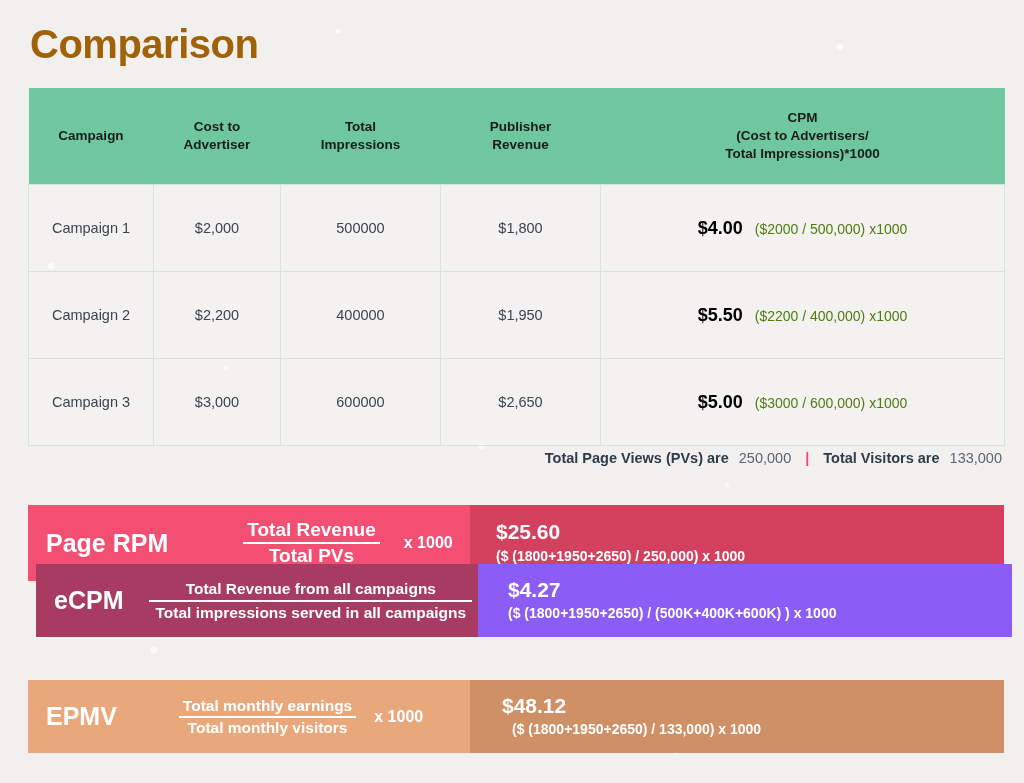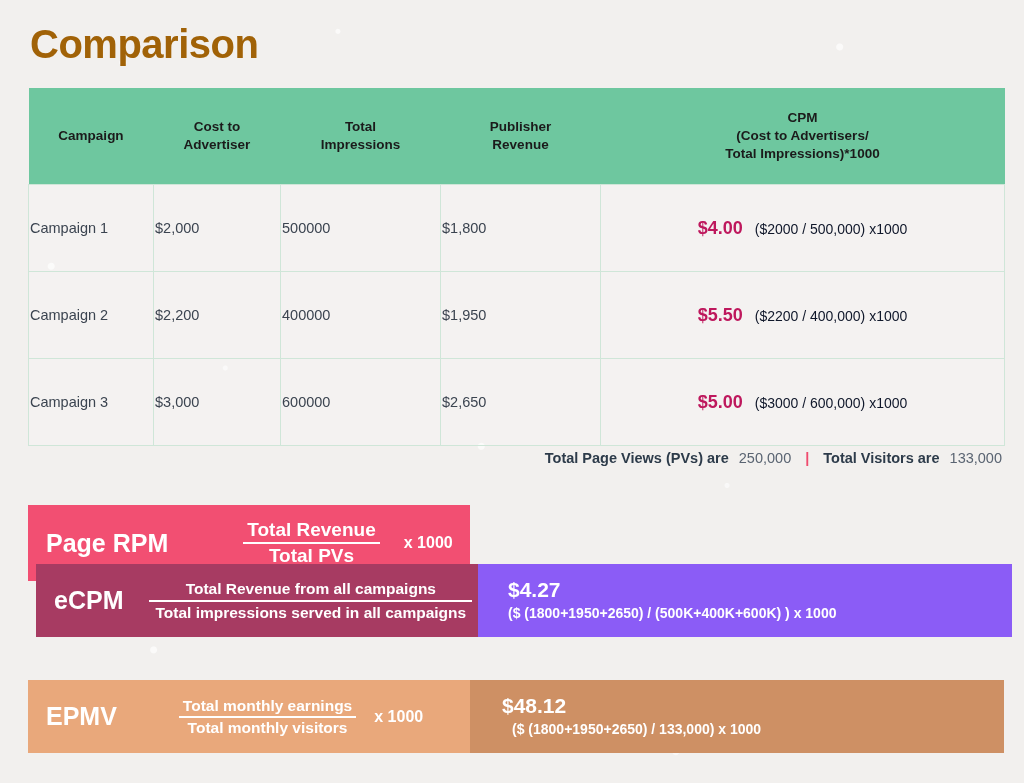--- a/index.html
+++ b/index.html
@@ -73,40 +73,40 @@
     padding: 12px 4px;
     height: 72px;
     vertical-align: middle;
     border: none;
   }
   .comp-table td {
     border: 1px solid #cfe6d8;
     background: rgba(255,255,255,0.18);
     height: 84px;
     vertical-align: middle;
-    text-align: left;
+    text-align: center;
     color: #3b4450;
     font-size: 14.5px;
   }
   .comp-table tr td:first-child { border-left: 1px solid #cfe6d8; }
   .col-campaign { width: 125px; }
   .col-cost     { width: 127px; }
   .col-impr     { width: 160px; }
   .col-rev      { width: 160px; }
   .col-cpm      { width: 404px; }
 
   td.cpm-cell { text-align: center; }
   .cpm-val {
     font-size: 18px;
     font-weight: bold;
-    color: #be185d;
+    color: #000000;
   }
   .cpm-expr {
     font-size: 14px;
-    color: #0f172a;
+    color: #4d7c0f;
     margin-left: 12px;
   }
 
   
   .totals {
     position: absolute;
     right: 22px;
     top: 450px;
     display: flex;
     align-items: center;
@@ -294,20 +294,24 @@
   <div class="band" id="band-rpm">
     <div class="left">
       <div class="metric-name">Page RPM</div>
       <div class="fraction">
         <div class="num">Total Revenue</div>
         <div class="bar"></div>
         <div class="den">Total PVs</div>
       </div>
       <div class="times">x 1000</div>
     </div>
+    <div class="right">
+      <div class="result-val">$25.60</div>
+      <div class="result-expr">($ (1800+1950+2650) / 250,000) x 1000</div>
+    </div>
   </div>
 
   <div class="band" id="band-ecpm">
     <div class="left">
       <div class="metric-name">eCPM</div>
       <div class="fraction">
         <div class="num">Total Revenue from all campaigns</div>
         <div class="bar"></div>
         <div class="den">Total impressions served in all campaigns</div>
       </div>

